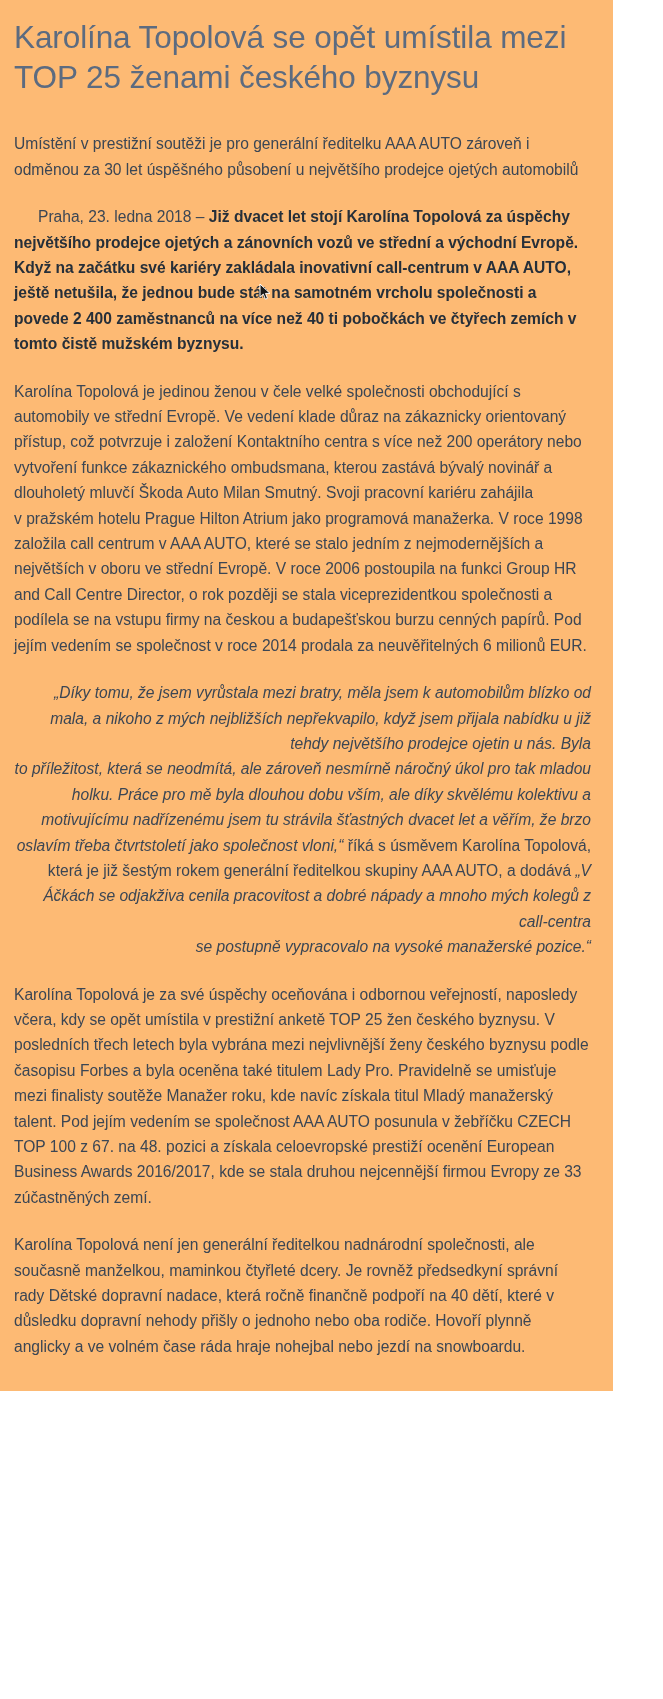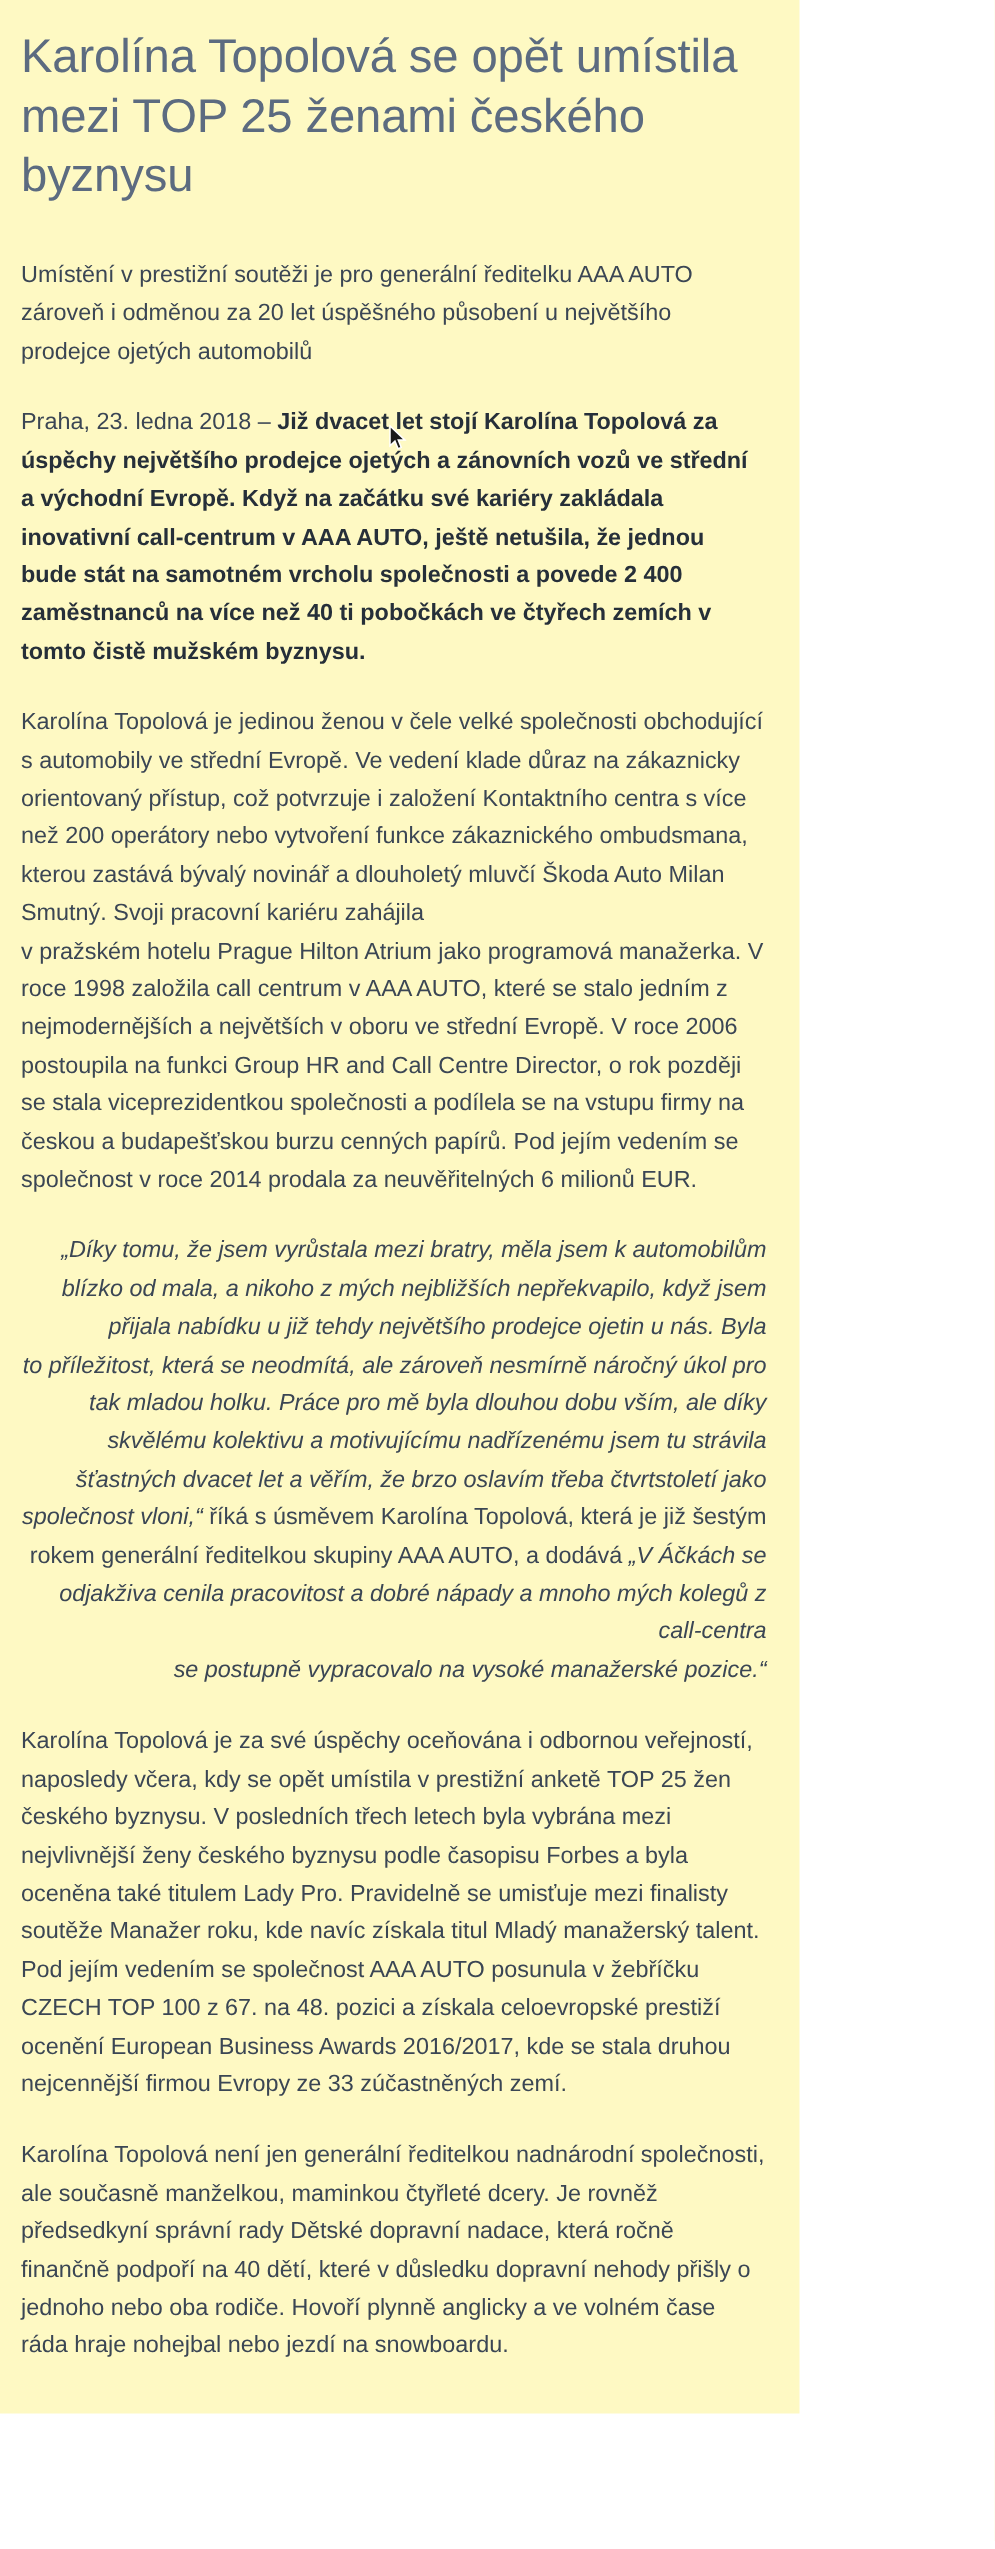--- a/index.html
+++ b/index.html
@@ -9,24 +9,24 @@
     background: #ffffff;
   }
   body {
     width: 663px;
     min-height: 1699px;
     font-family: "Liberation Sans", "DejaVu Sans", sans-serif;
     -webkit-font-smoothing: antialiased;
   }
   .page {
     position: relative;
-    width: 533px;
+    width: 613px;
     box-sizing: border-box;
     padding: 18px 22px 20px 14px;
-    background: #fef9c3;
+    background: #fdba74;
   }
   .article-title {
     margin: 0 0 34px 0;
     padding: 0;
     font-family: "Liberation Sans", "DejaVu Sans", sans-serif;
     font-weight: 400;
     font-size: 31.5px;
     line-height: 1.26;
     letter-spacing: -0.1px;
     color: #5c6b80;
@@ -41,20 +41,21 @@
   }
   .body-text p:last-child {
     margin-bottom: 12px;
   }
   .lead-bold {
     font-weight: 700;
     color: #262f39;
   }
   .lead-intro {
     font-weight: 400;
+    margin-left: 24px;
   }
   .quote-para {
     font-style: italic;
     text-align: right;
   }
   .quote-para .plain {
     font-style: normal;
   }
   .quote-para .italic {
     font-style: italic;
@@ -71,21 +72,21 @@
 </style>
 </head>
 <body>
 
 <div class="page">
 
   <h1 class="article-title">Karolína Topolová se opět umístila mezi TOP 25 ženami českého byznysu</h1>
 
   <div class="body-text">
 
-    <p>Umístění v prestižní soutěži je pro generální ředitelku AAA AUTO zároveň i odměnou za 20 let úspěšného působení u největšího prodejce ojetých automobilů</p>
+    <p>Umístění v prestižní soutěži je pro generální ředitelku AAA AUTO zároveň i odměnou za 30 let úspěšného působení u největšího prodejce ojetých automobilů</p>
 
     <p><span class="lead-intro">Praha, 23. ledna 2018 – </span><span class="lead-bold">Již dvacet let stojí Karolína Topolová za úspěchy největšího prodejce ojetých a zánovních vozů ve střední a východní Evropě. Když na začátku své kariéry zakládala inovativní call-centrum v AAA AUTO, ještě netušila, že jednou bude stát na samotném vrcholu společnosti a povede 2 400 zaměstnanců na více než 40 ti pobočkách ve čtyřech zemích v tomto čistě mužském byznysu.</span></p>
 
     <p><span>Karolína Topolová je jedinou ženou v čele velké společnosti obchodující s automobily ve střední Evropě. Ve vedení klade důraz na zákaznicky orientovaný přístup, což potvrzuje i založení Kontaktního centra s více než 200 operátory nebo vytvoření funkce zákaznického ombudsmana, kterou zastává bývalý novinář a dlouholetý mluvčí Škoda Auto Milan Smutný. Svoji pracovní kariéru zahájila</span><br><span>v pražském hotelu Prague Hilton Atrium jako programová manažerka. V roce 1998 založila call centrum v AAA AUTO, které se stalo jedním z nejmodernějších a největších v oboru ve střední Evropě. V roce 2006 postoupila na funkci Group HR and Call Centre Director, o rok později se stala viceprezidentkou společnosti a podílela se na vstupu firmy na českou a budapešťskou burzu cenných papírů. Pod jejím vedením se společnost v roce 2014 prodala za neuvěřitelných 6 milionů EUR.</span></p>
 
     <p class="quote-para"><span class="italic">„Díky tomu, že jsem vyrůstala mezi bratry, měla jsem k automobilům blízko od mala, a nikoho z mých nejbližších nepřekvapilo, když jsem přijala nabídku u již tehdy největšího prodejce ojetin u nás. Byla</span><br><span class="italic">to příležitost, která se neodmítá, ale zároveň nesmírně náročný úkol pro tak mladou holku. Práce pro mě byla dlouhou dobu vším, ale díky skvělému kolektivu a motivujícímu nadřízenému jsem tu strávila šťastných dvacet let a věřím, že brzo oslavím třeba čtvrtstoletí jako společnost vloni,“ </span><span class="plain">říká s úsměvem Karolína Topolová, která je již šestým rokem generální ředitelkou skupiny AAA AUTO, a dodává </span><span class="italic">„V Áčkách se odjakživa cenila pracovitost a dobré nápady a mnoho mých kolegů z call-centra</span><br><span class="italic">se postupně vypracovalo na vysoké manažerské pozice.“</span></p>
 
     <p>Karolína Topolová je za své úspěchy oceňována i odbornou veřejností, naposledy včera, kdy se opět umístila v prestižní anketě TOP 25 žen českého byznysu.  V posledních třech letech byla vybrána mezi nejvlivnější ženy českého byznysu podle časopisu Forbes a byla oceněna také titulem Lady Pro. Pravidelně se umisťuje mezi finalisty soutěže Manažer roku, kde navíc získala titul Mladý manažerský talent. Pod jejím vedením se společnost AAA AUTO posunula v žebříčku CZECH TOP 100 z 67. na 48. pozici a získala celoevropské prestiží ocenění European Business Awards 2016/2017, kde se stala druhou nejcennější firmou Evropy ze 33 zúčastněných zemí.</p>
 
     <p>Karolína Topolová není jen generální ředitelkou nadnárodní společnosti, ale současně manželkou, maminkou čtyřleté dcery. Je rovněž předsedkyní správní rady Dětské dopravní nadace, která ročně finančně podpoří na 40 dětí, které v důsledku dopravní nehody přišly o jednoho nebo oba rodiče. Hovoří plynně anglicky a ve volném čase ráda hraje nohejbal nebo jezdí na snowboardu.</p>

